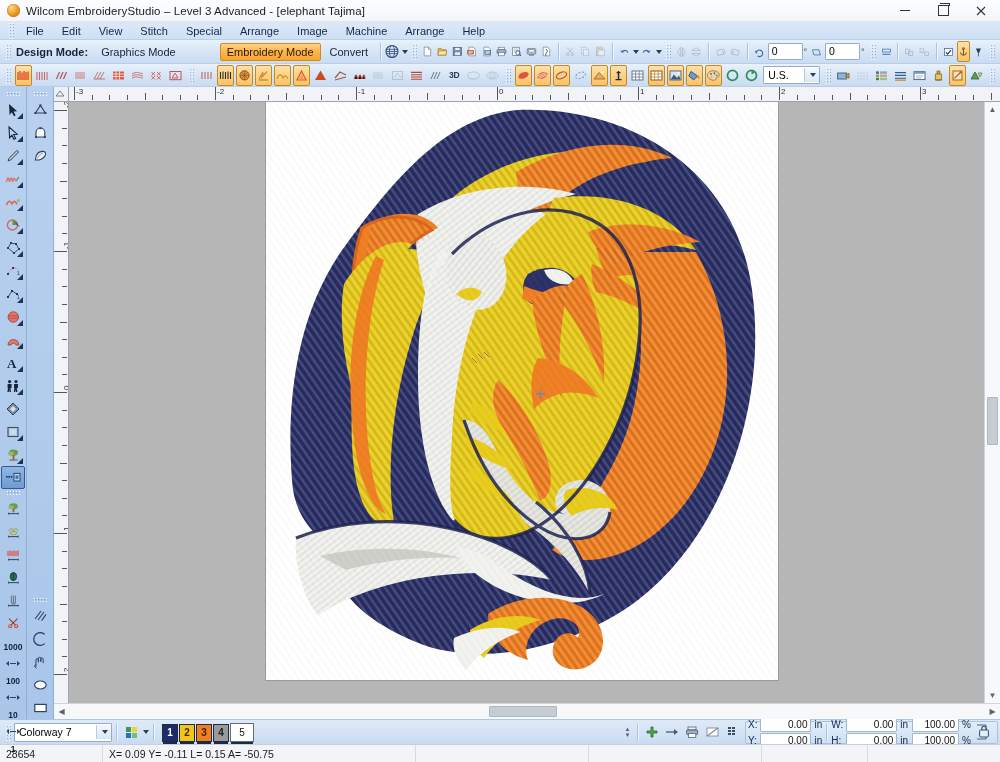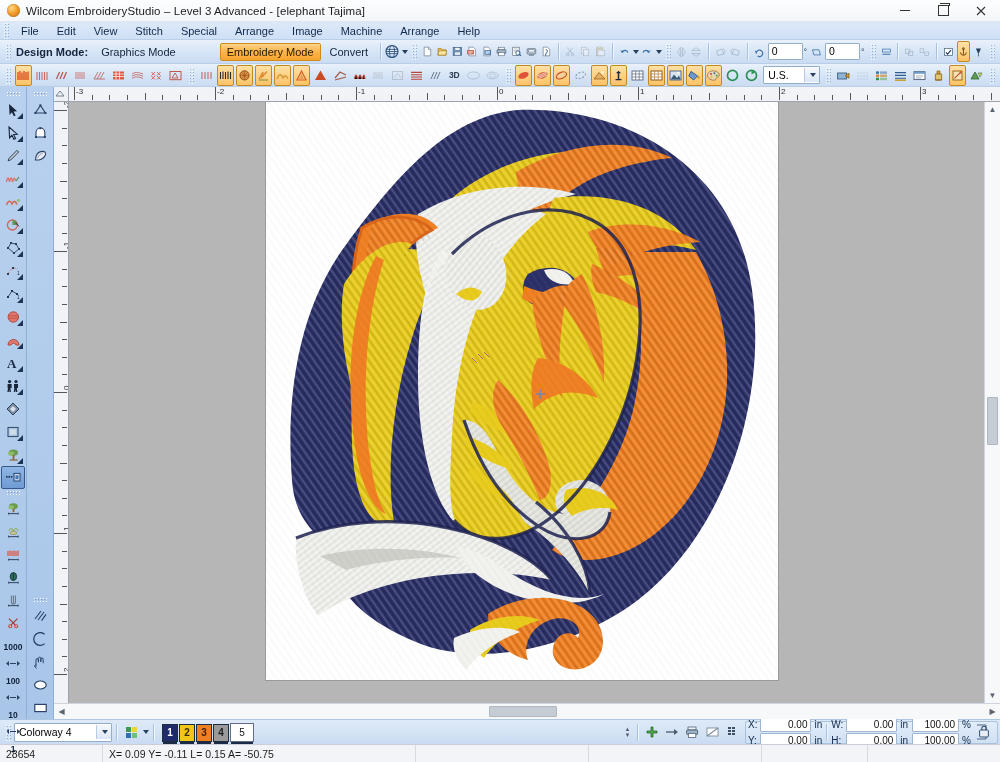--- a/index.html
+++ b/index.html
@@ -32,21 +32,21 @@
     color:#333;font-size:12px;line-height:1;}
   .glyph-min{display:block;width:10px;height:1px;background:#333;}
   .glyph-max{display:block;width:9px;height:9px;border:1px solid #333;position:relative;}
   .glyph-max:after{content:"";position:absolute;left:1px;top:-3px;width:9px;height:2px;border:1px solid #333;border-bottom:none;border-left:none;}
 
   
   .menubar{
     height:17px;flex:0 0 17px;
     background:linear-gradient(#dce9f8,#cfe0f5);
     border-bottom:1px solid #b8cfe8;
-    display:flex;align-items:center;
+    display:flex;align-items:center;padding-left:5px;
   }
   .menu-item{padding:1px 9px;font-size:11px;color:#11284a;cursor:default;line-height:14px;}
 
   
   .tbrow{
     display:flex;align-items:center;
     background:linear-gradient(#e9f1fb,#d5e4f6 55%,#cbdcf2);
     border-bottom:1px solid #b9cfe7;
     padding:0 2px;
   }
@@ -1357,21 +1357,21 @@
           <div class="sbthumb" style="left:420px;width:66px;"></div>
         </div>
         <div class="sbbtn">▶</div>
       </div>
     </div>
   </div>
 
   <div class="colorbar">
     <div class="grip"></div>
     <div class="combo cwcombo">
-      <span>Colorway 4</span>
+      <span>Colorway 7</span>
       <span class="cb-arrow">
           <span class="caret"></span>
         </span>
     </div>
     <div class="sep"></div>
     <div class="palbtn">
       <svg width="15" height="15" viewBox="0 0 15 15">
         <rect x="2" y="2" width="5" height="5" fill="#3b9a4e"></rect>
           <rect x="8" y="2" width="5" height="5" fill="#ead33d"></rect>
         <rect x="2" y="8" width="5" height="5" fill="#2b6fb5"></rect>

